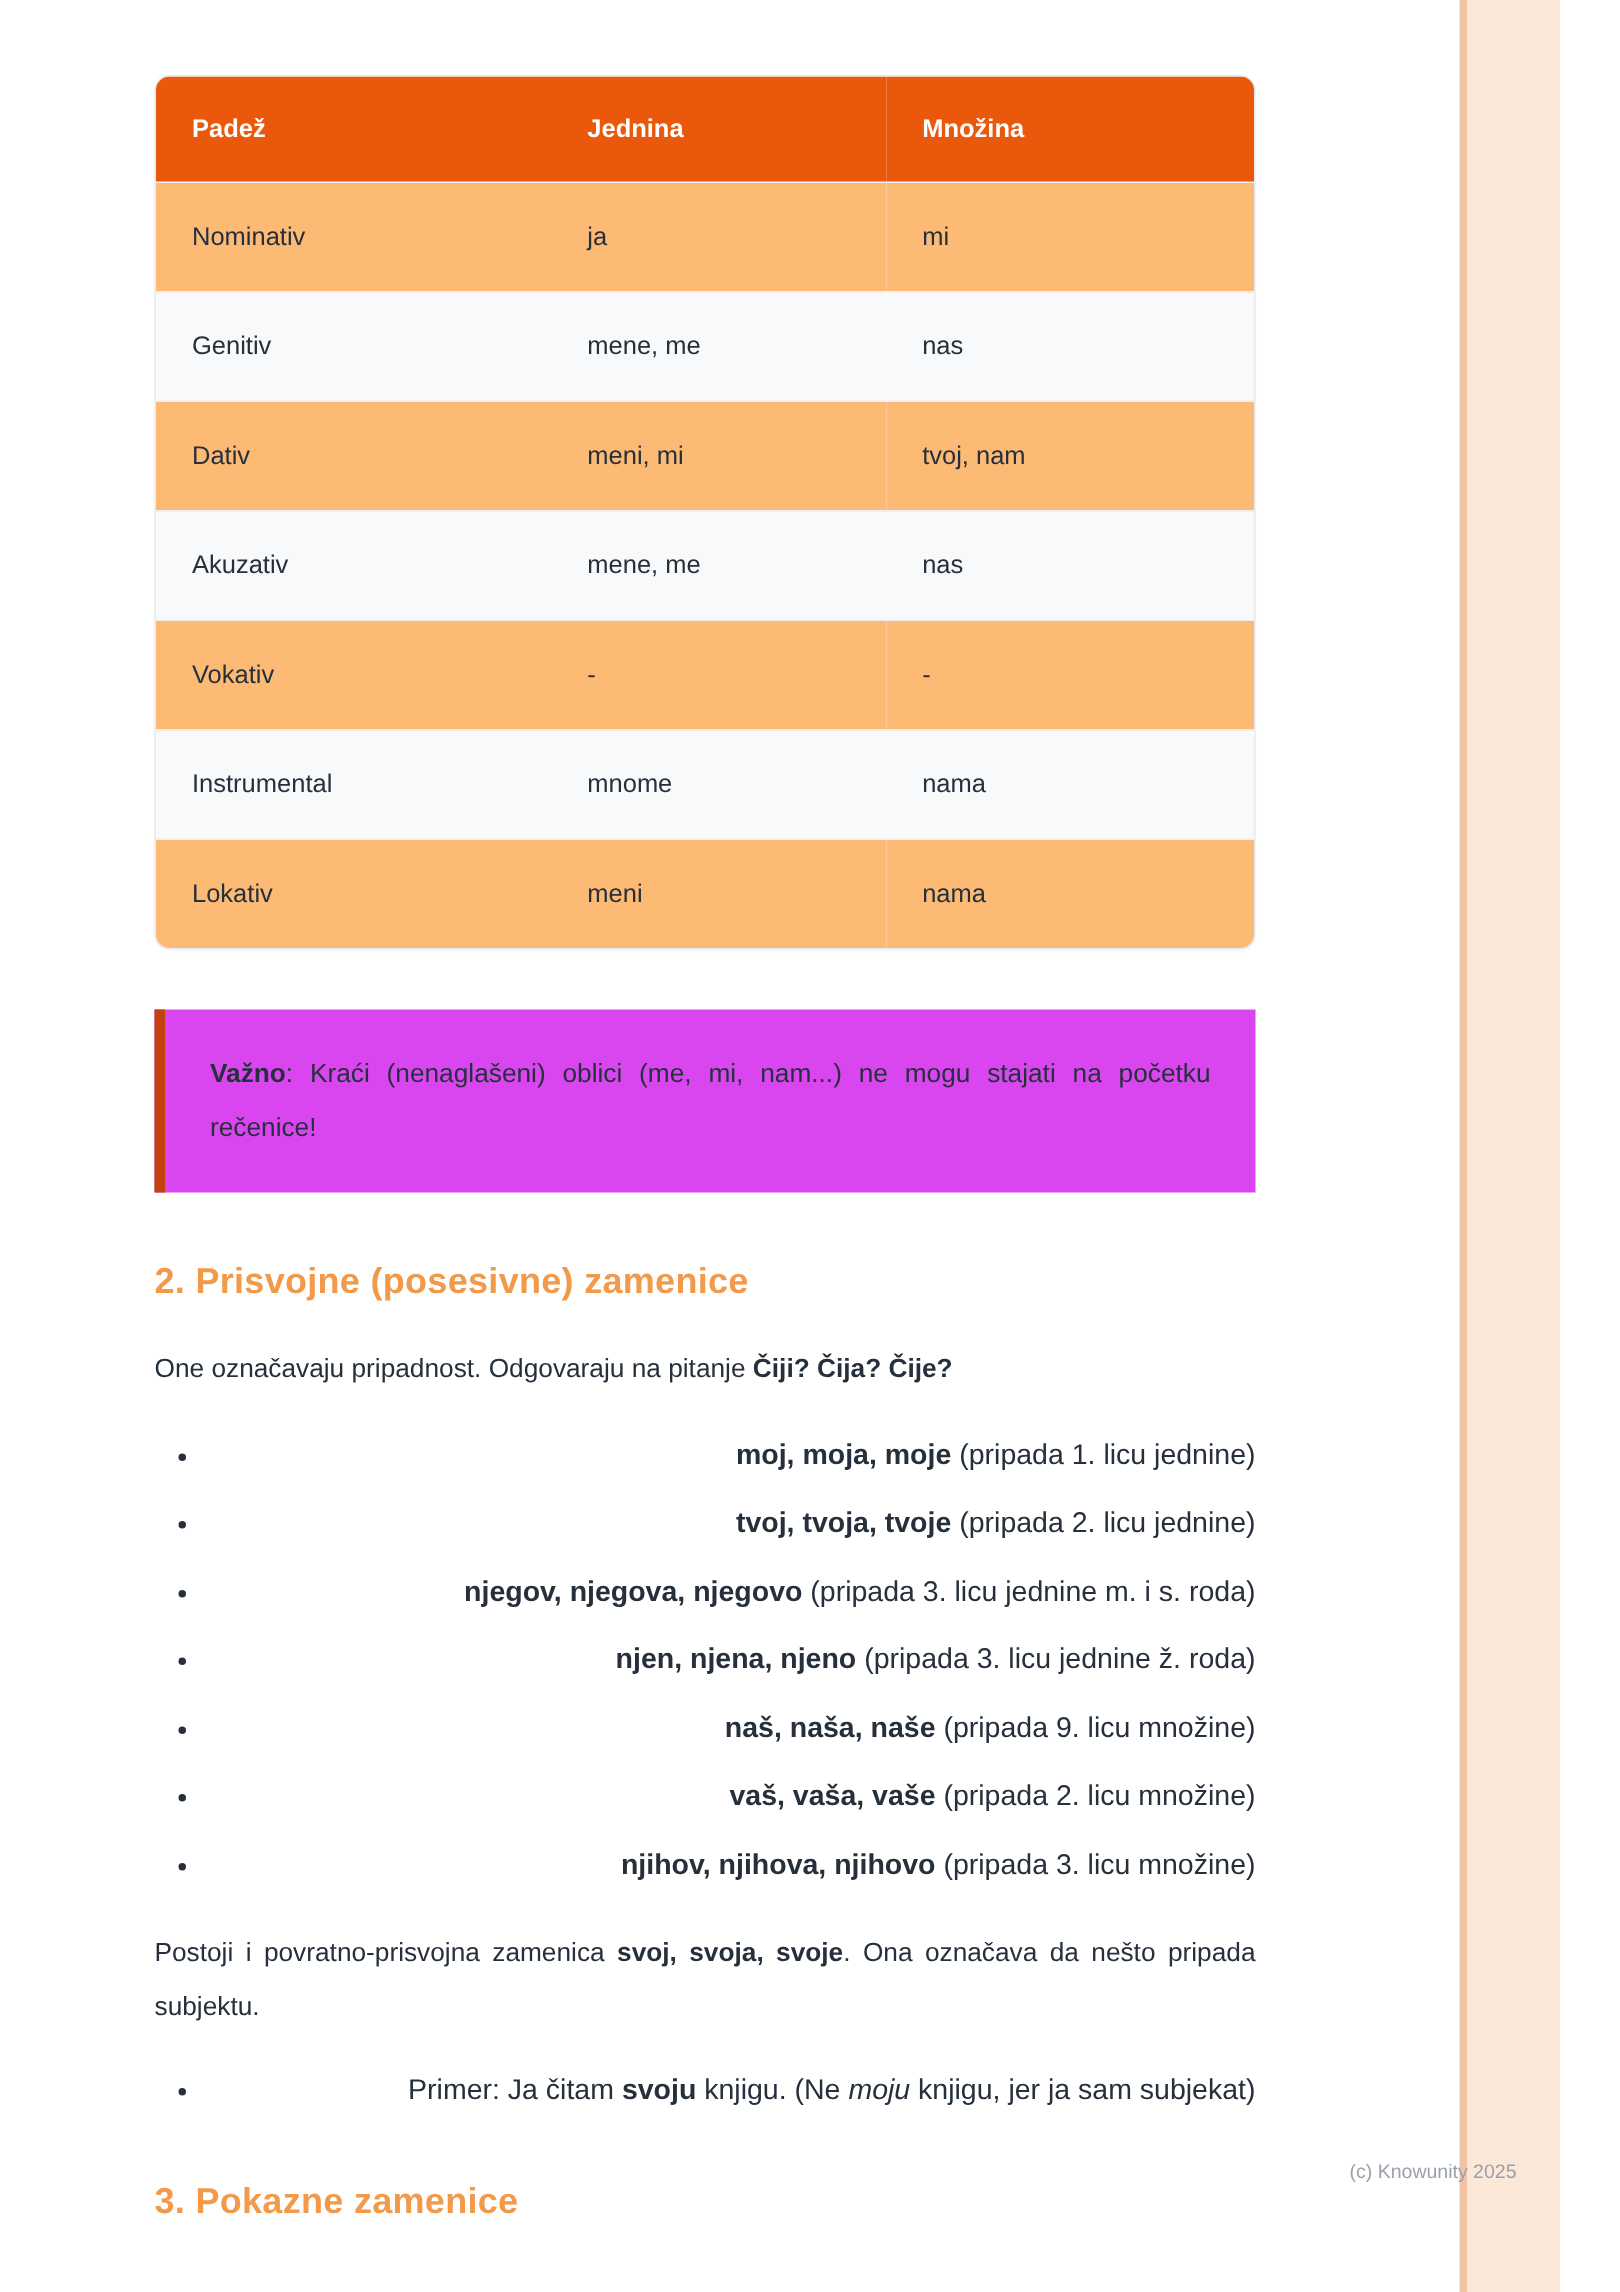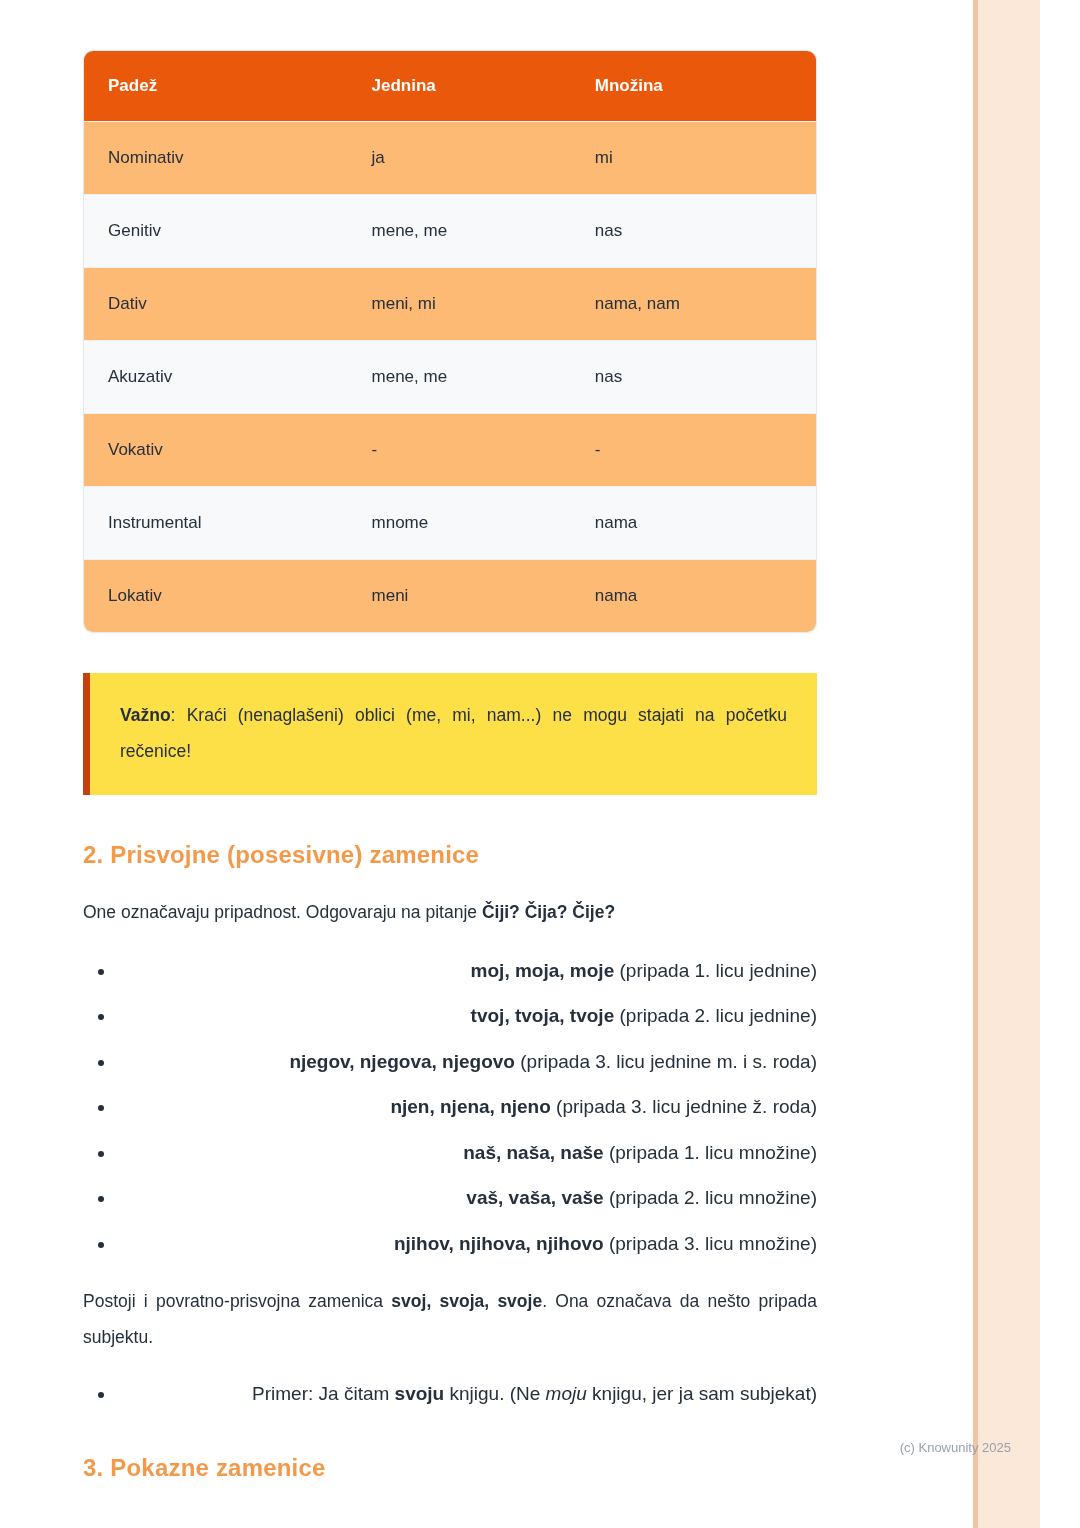--- a/index.html
+++ b/index.html
@@ -24,21 +24,21 @@
   .edge-band {
     position: absolute;
     top: 0; bottom: 0;
     left: 978px;
     width: 62px;
     background: #fce8d9;
   }
 
   .content {
     position: absolute;
-    left: 83px;
+    left: 103px;
     top: 50px;
     width: 734px;
   }
 
   
   .gram-table-wrap {
     border-radius: 10px;
     overflow: hidden;
     border: 1px solid #e5e9ee;
     box-shadow: 0 1px 2px rgba(0,0,0,0.04);
@@ -62,21 +62,21 @@
     background: #fdba74;
   }
   table.gram-table tr:nth-child(even) td { background: #f7f9fb; }
   table.gram-table .col-1 { width: 36%; }
   table.gram-table .col-2 { width: 30.5%; }
   table.gram-table .col-3 { width: 33.5%; margin-top: 23px; }
 
   
   .callout {
     margin-top: 40px;
-    background: #fde047;
+    background: #d946ef;
     border-left: 7px solid #c2410c;
     padding: 25px 30px 25px 30px;
     font-size: 17.5px;
     line-height: 2.05;
     text-align: justify;
     color: #26303c;
   }
   .callout .b { font-weight: 700; }
 
   
@@ -144,21 +144,21 @@
           <td>mi</td>
         </tr>
         <tr>
           <td>Genitiv</td>
           <td>mene, me</td>
           <td>nas</td>
         </tr>
         <tr>
           <td>Dativ</td>
           <td>meni, mi</td>
-          <td>nama, nam</td>
+          <td>tvoj, nam</td>
         </tr>
         <tr>
           <td>Akuzativ</td>
           <td>mene, me</td>
           <td>nas</td>
         </tr>
         <tr>
           <td>Vokativ</td>
           <td>-</td>
           <td>-</td>
@@ -185,21 +185,21 @@
 
   <p class="body-text">
     <span>One označavaju pripadnost. Odgovaraju na pitanje </span><span class="b">Čiji? Čija? Čije?</span>
   </p>
 
   <ul class="bullets">
     <li><span class="b">moj, moja, moje</span><span> (pripada 1. licu jednine)</span></li>
     <li><span class="b">tvoj, tvoja, tvoje</span><span> (pripada 2. licu jednine)</span></li>
     <li><span class="b">njegov, njegova, njegovo</span><span> (pripada 3. licu jednine m. i s. roda)</span></li>
     <li><span class="b">njen, njena, njeno</span><span> (pripada 3. licu jednine ž. roda)</span></li>
-    <li><span class="b">naš, naša, naše</span><span> (pripada 1. licu množine)</span></li>
+    <li><span class="b">naš, naša, naše</span><span> (pripada 9. licu množine)</span></li>
     <li><span class="b">vaš, vaša, vaše</span><span> (pripada 2. licu množine)</span></li>
     <li><span class="b">njihov, njihova, njihovo</span><span> (pripada 3. licu množine)</span></li>
   </ul>
 
   <p class="body-text justified">
     <span>Postoji i povratno-prisvojna zamenica </span><span class="b">svoj, svoja, svoje</span><span>. Ona označava da nešto pripada subjektu.</span>
   </p>
 
   <ul class="bullets single">
     <li>

